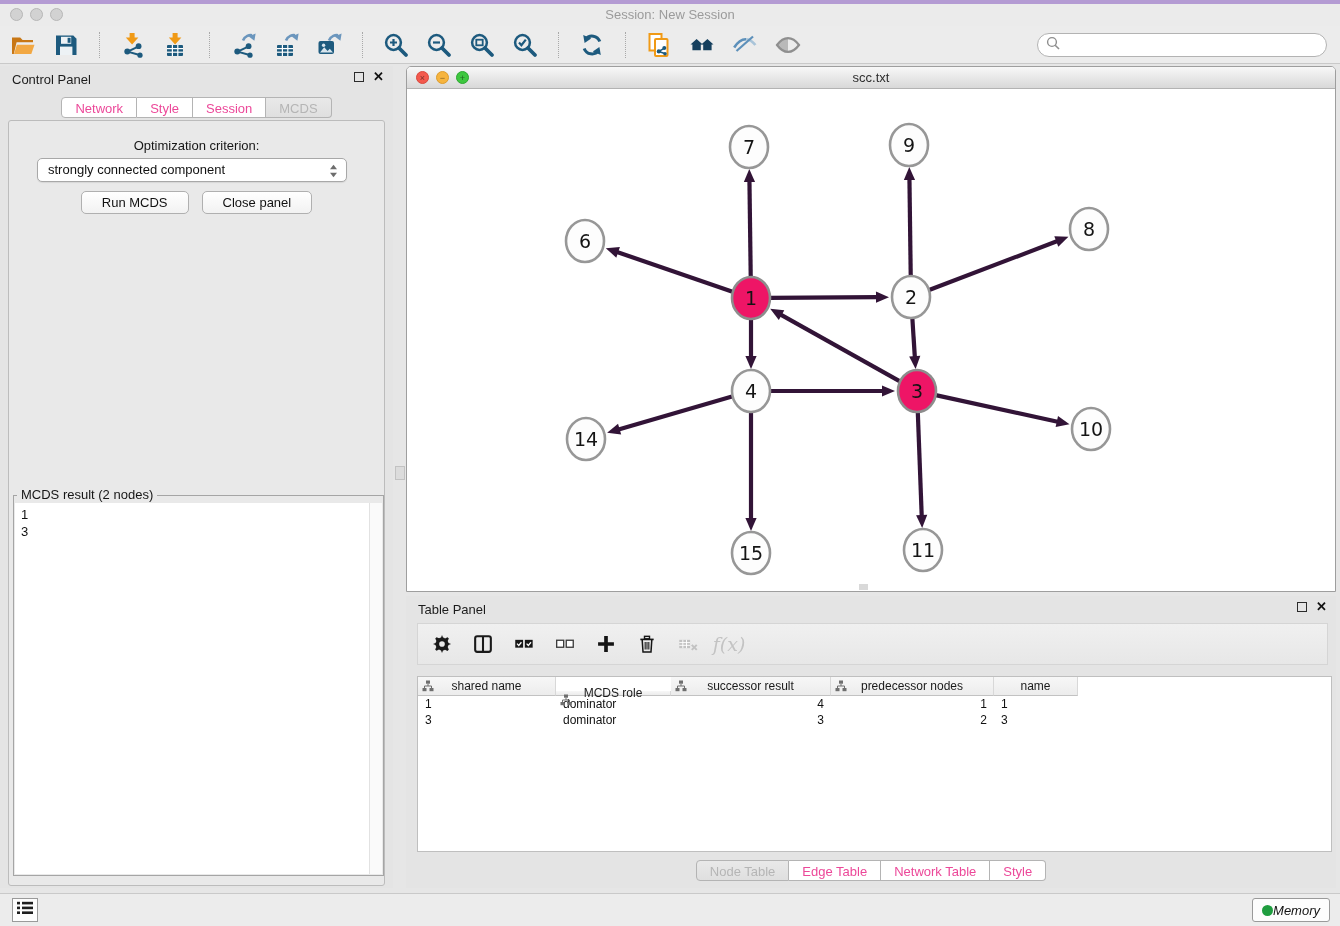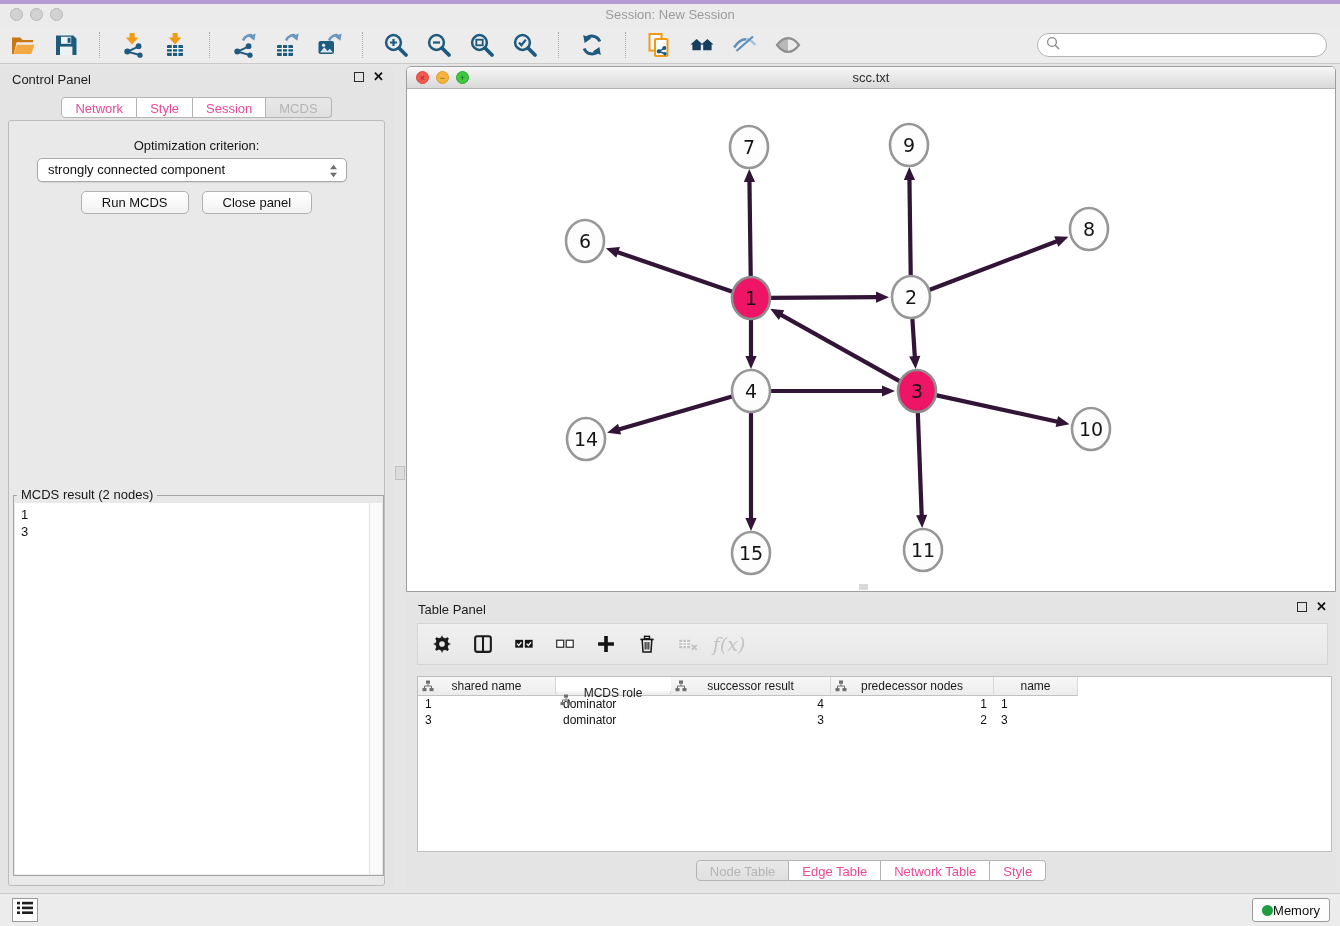--- a/index.html
+++ b/index.html
@@ -92,21 +92,21 @@
         white-space:nowrap; overflow:hidden; }
   #tp-tabs { position:absolute; bottom:7px; left:0; right:0; display:flex; justify-content:center; }
 
   
   #status-bar { position:absolute; left:0; top:893px; width:1340px; height:33px; background:#ececec;
                 border-top:1px solid #c9c9c9; }
   #list-button { position:absolute; left:12px; top:4px; width:26px; height:24px; background:#fdfdfd;
                  border:1px solid #9a9a9a; display:flex; align-items:center; justify-content:center; }
   #memory-button { position:absolute; right:10px; top:4px; height:24px; background:#fdfdfd;
                    border:1px solid #9a9a9a; border-radius:3px; display:flex; align-items:center;
-                   gap:0; padding:0 9px; font-size:13px; color:#111; }
+                   gap:0; padding:0 9px; font-size:13px; color:#111;font-style:italic; }
   #memory-dot { width:11px; height:11px; border-radius:50%; background:#1f9d3f; }
 </style>
 </head>
 <body>
 
 <div id="top-border"></div>
 <div id="titlebar">
   <div class="lights">
     <span class="light"></span>
     <span class="light"></span>

